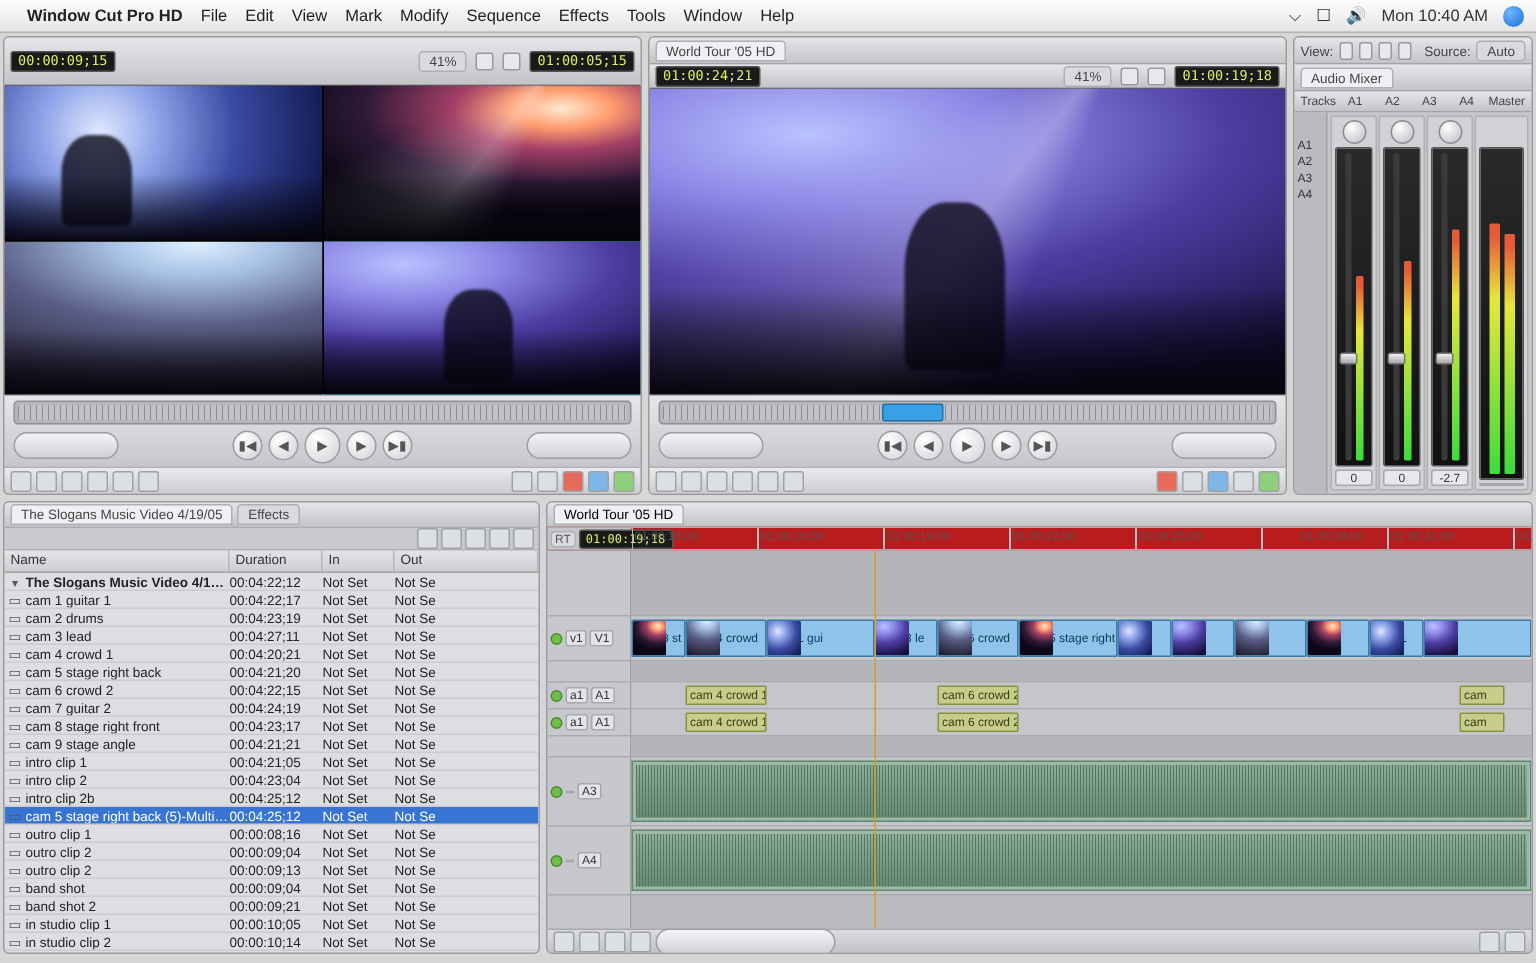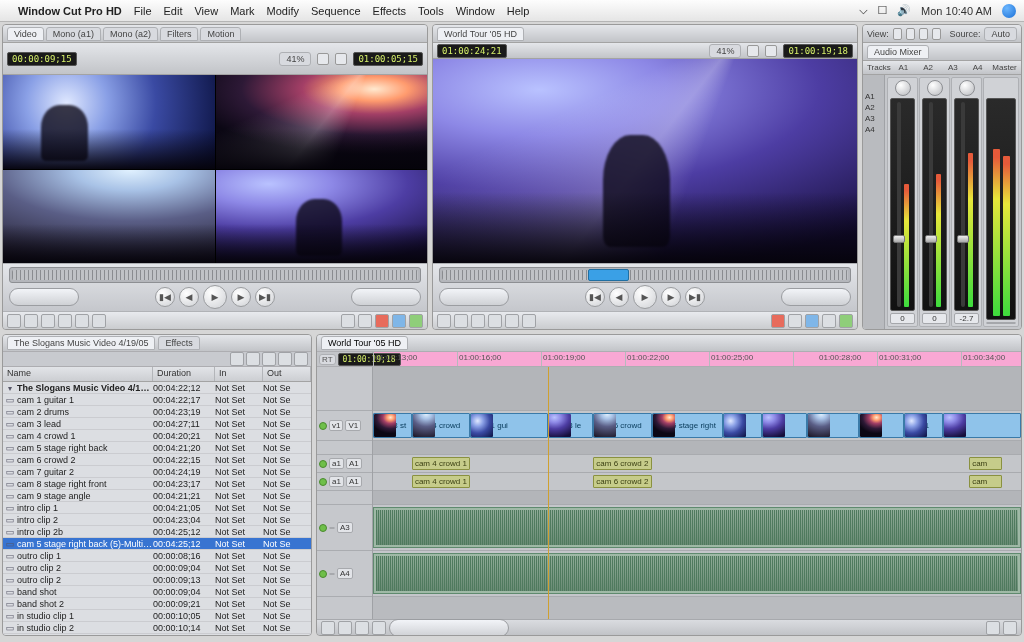--- a/index.html
+++ b/index.html
@@ -68,41 +68,41 @@
 .ch .knob{width:16px;height:16px;border-radius:50%;background:radial-gradient(circle at 35% 30%,#fff,#b8babe);border:1px solid #8d8f93;}
 .ch .slot{flex:1;width:100%;background:linear-gradient(#2a2a2a,#111);border:1px solid #555;border-radius:2px;display:flex;justify-content:center;gap:3px;padding:3px;}
 .ch .fader{width:4px;background:#3a3a3a;position:relative;border-radius:2px;}
 .ch .meter{width:5px;background:linear-gradient(to top,#3ddb3d 0%,#e7e73a 70%,#e65a3a 95%);border-radius:1px;}
 .ch .fader .cap{position:absolute;left:-4px;width:12px;height:8px;background:linear-gradient(#eee,#aaa);border:1px solid #777;border-radius:2px;top:65%;}
 .ch .val{font-size:8px;color:#333;background:#e6e8ec;border:1px solid #a5a7ab;border-radius:2px;padding:0 2px;width:100%;text-align:center;}
 .ch.master .meter{width:7px;}
 
 
 .bottom-row { display:flex; height:306px;}
-.browser { width:310px;justify-content:space-between; }
+.browser { width:358px;justify-content:space-between; }
 .timeline { flex:1; }
 
 .browser .hdr { height:16px;background:linear-gradient(#e4e6ea,#c2c4c8);display:flex;align-items:center;font-size:9px;color:#444;padding:0 4px;gap:3px;}
 .browser .tools { height:16px;background:#c8cacf;border-top:1px solid #adadb1;border-bottom:1px solid #adadb1;display:flex;gap:2px;align-items:center;padding:0 3px;}
 .browser .cols { height:15px;background:linear-gradient(#e2e4e8,#ccced2);display:flex;font-size:9px;color:#333;border-bottom:1px solid #a3a3a3;}
 .browser .cols div{padding:1px 4px;border-right:1px solid #b3b5b9;}
 .c-name{width:150px;} .c-dur{width:62px;} .c-in{width:48px;} .c-out{flex:1;}
 .browser .list{flex:1;overflow:hidden;background:#dcdee2;font-size:9px;color:#222;}
 .row{display:flex;height:12px;align-items:center;border-bottom:1px solid #cbccd0;}
 .row.sel{background:#3874d1;color:#fff;}
 .row .ic{width:14px;text-align:center;color:#556;}
 .row .nm{width:136px;white-space:nowrap;overflow:hidden;text-overflow:ellipsis;}
 .row .du{width:62px;}
 .row .ri{width:48px;}
 .row .ro{flex:1;}
 .row.bin .ic::before{content:"▸";font-size:8px;}
 .row.bin.open .ic::before{content:"▾";}
 
 .timeline .hdr{height:16px;background:linear-gradient(#e4e6ea,#c2c4c8);display:flex;align-items:center;font-size:9px;padding:0 4px;gap:4px;}
-.timeline .ruler{height:16px;background:#f9a8d4;border-top:1px solid #adaeb2;border-bottom:1px solid #adaeb2;display:flex;font-size:8px;color:#555;position:relative;}
+.timeline .ruler{height:16px;background:#b91c1c;border-top:1px solid #adaeb2;border-bottom:1px solid #adaeb2;display:flex;font-size:8px;color:#555;position:relative;}
 .timeline .ruler .patch{width:56px;background:#c3c5c9;border-right:1px solid #adaeb2;}
 .timeline .ruler .marks{flex:1;position:relative;background:repeating-linear-gradient(90deg,#b7b9bd 0 1px,transparent 1px 84px);}
 .timeline .ruler .lbl{position:absolute;top:1px;font-size:8px;color:#555;}
 .timeline .tracks{flex:1;display:flex;overflow:hidden;background:#b9bbbf;}
 .trk-heads{width:56px;background:#c6c8cc;border-right:1px solid #9fa1a5;display:flex;flex-direction:column;}
 .trk-h{border-bottom:1px solid #aaacb0;display:flex;align-items:center;gap:2px;padding:0 2px;font-size:8px;color:#333;}
 .trk-h .dot{width:8px;height:8px;border-radius:50%;background:#6fbf4a;border:1px solid #4a8a2f;}
 .trk-h .tag{background:#e2e4e8;border:1px solid #a7a9ad;border-radius:2px;padding:0 2px;}
 .trk-area{flex:1;position:relative;}
 .trk-lane{position:absolute;left:0;right:0;border-bottom:1px solid #a9abaf;background:#c4c6ca;}
@@ -137,27 +137,20 @@
   <span class="sys">⌵</span>
   <span class="sys">☐</span>
   <span class="sys">🔊</span>
   <span class="sys">Mon 10:40 AM</span>
   <span class="spot"></span>
 </div>
 
 <div class="top-row">
 
   <div class="panel viewer">
-    <div class="panel-tabs">
-      <span class="tab active">Video</span>
-      <span class="tab">Mono (a1)</span>
-      <span class="tab">Mono (a2)</span>
-      <span class="tab">Filters</span>
-      <span class="tab">Motion</span>
-    </div>
     <div class="panel-tabs" style="height:32px">
       <span class="tc">00:00:09;15</span>
       <span class="tc-group">
         <span class="tab" style="border-radius:3px">41%</span>
         <span class="mini-btn"></span>
         <span class="mini-btn"></span>
         <span class="tc">01:00:05;15</span>
       </span>
     </div>
     <div class="vid-area">

